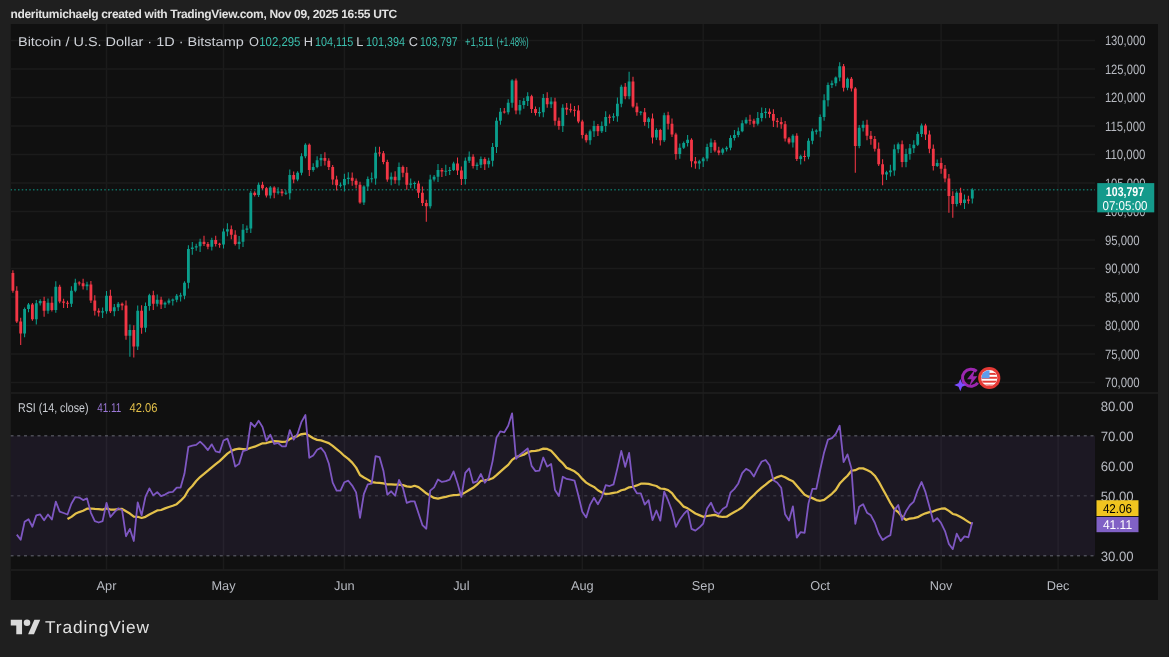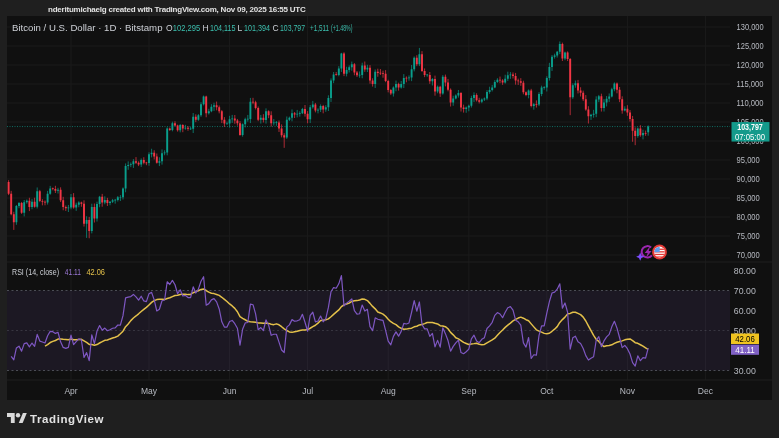--- a/index.html
+++ b/index.html
@@ -1,19 +1,19 @@
 <!DOCTYPE html>
 <html><head><meta charset="utf-8"><style>
 * { margin:0; padding:0; box-sizing:border-box; }
 html,body { width:779px; height:438px; background:#1f1f1f; overflow:hidden;
   font-family:"Liberation Sans", sans-serif; }
-.top { position:absolute; left:7px; top:5px; color:#e2e2e2; font-size:8px; font-weight:700; letter-spacing:-0.22px;margin-left:41px; }
+.top { position:absolute; left:7px; top:5px; color:#e2e2e2; font-size:8px; font-weight:700; letter-spacing:-0.22px; }
 .chart { position:absolute; left:7px; top:16px; width:765px; height:384px; }
 .logo { position:absolute; left:7px; top:411px; }
-.word { position:absolute; left:30px; top:412.5px; color:#e2e2e2; font-size:11.5px; font-weight:700; letter-spacing:0.6px; }
+.word { position:absolute; left:30px; top:412.5px; color:#e2e2e2; font-size:11.5px; font-weight:400; letter-spacing:0.6px; }
 </style></head>
 <body>
 <div class="top">nderitumichaelg created with TradingView.com, Nov 09, 2025 16:55 UTC</div>
 <div class="chart"><svg width="765" height="384" viewBox="0 0 765 384" font-family="Liberation Sans, sans-serif">
 <rect x="0" y="0" width="765" height="384" fill="#101010"></rect>
 <line x1="64.0" y1="0" x2="64.0" y2="364" stroke="#1b1b1b" stroke-width="1"></line>
 <line x1="142.0" y1="0" x2="142.0" y2="364" stroke="#1b1b1b" stroke-width="1"></line>
 <line x1="222.6" y1="0" x2="222.6" y2="364" stroke="#1b1b1b" stroke-width="1"></line>
 <line x1="300.6" y1="0" x2="300.6" y2="364" stroke="#1b1b1b" stroke-width="1"></line>
 <line x1="381.2" y1="0" x2="381.2" y2="364" stroke="#1b1b1b" stroke-width="1"></line>

